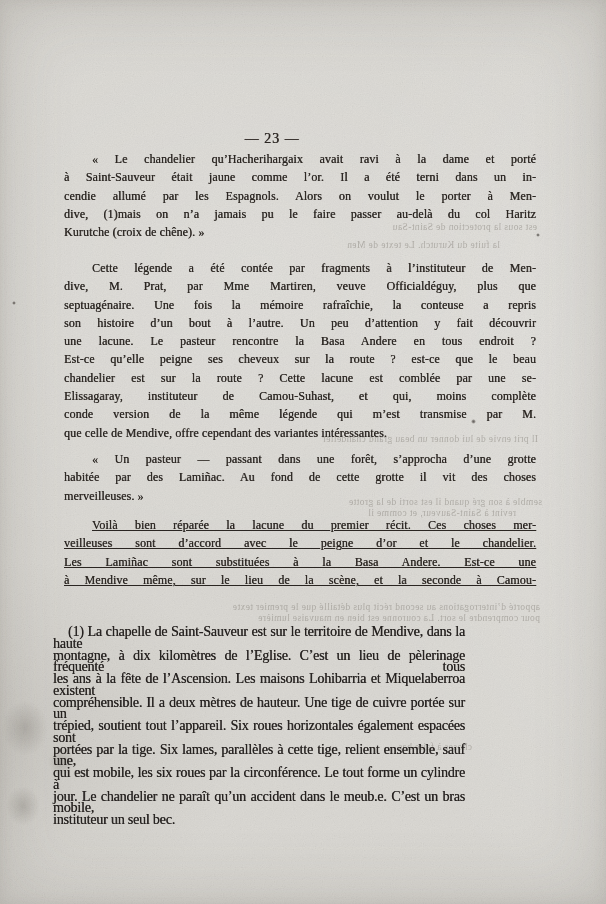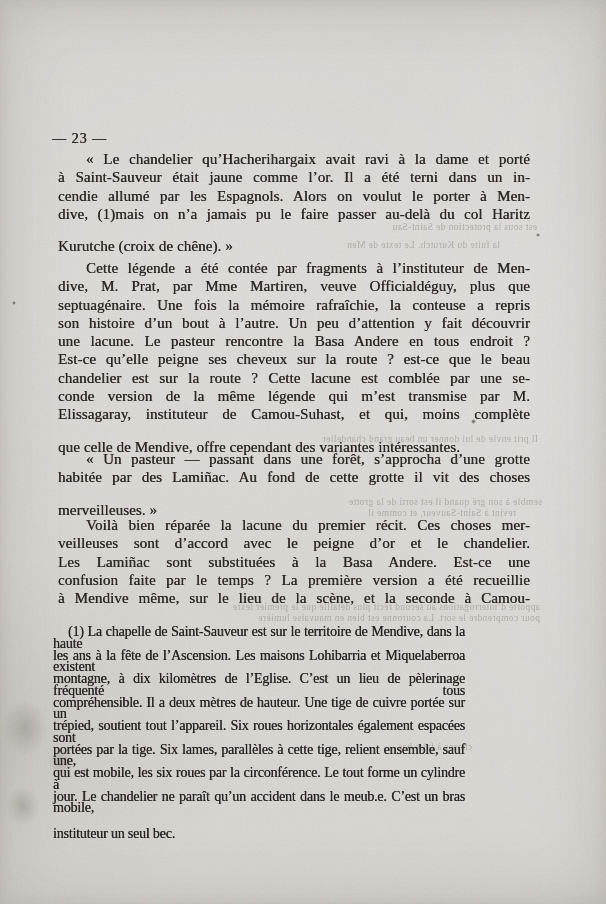--- a/index.html
+++ b/index.html
@@ -8,33 +8,33 @@
     font-family:"Liberation Serif", serif;
     background:
       radial-gradient(ellipse 320px 260px at 3% 82%, rgba(105,100,92,0.10), rgba(105,100,92,0) 70%),
       radial-gradient(ellipse 420px 700px at 104% 45%, rgba(255,255,255,0.20), rgba(255,255,255,0) 75%),
       radial-gradient(ellipse 520px 420px at 42% 30%, rgba(255,255,255,0.16), rgba(255,255,255,0) 80%),
       #dbd9d4;
   }
   .shading { position:absolute; inset:0; pointer-events:none;
     box-shadow: inset 0 0 70px rgba(95,90,82,0.22), inset 0 0 14px rgba(95,90,82,0.10); }
   .pageno {
-    position:absolute; top:131px; left:52px; width:440px; text-align:left;
+    position:absolute; top:131px; left:52px; width:440px; text-align:center;
     font-size:14px; letter-spacing:1px; color:#2b2622;
     text-shadow:0.4px 0 0 rgba(43,38,34,0.85);
   }
   .para {
-    position:absolute; left:58px; width:472px;
-    font-size:15px; line-height:18.3px; color:#2b2622;
+    position:absolute; left:64px; width:472px;
+    font-size:12px; line-height:18.3px; color:#2b2622;
     letter-spacing:0.1px; text-shadow:0.35px 0 0 rgba(43,38,34,0.8);
   }
-  .p1 { top:150px; } .p2 { top:259px; } .p3 { top:450px; } .p4 { top:516px; }
+  .p1 { top:150px; } .p2 { top:259px; } .p3 { top:450px; } .p4 { top:516px;text-decoration:underline; }
   .line { text-align:justify; text-align-last:justify; }
   .line.first { text-indent:28px; }
-  .line.last { text-align-last:left;margin-top:14px; }
+  .line.last { text-align-last:left; }
   .footnote {
     position:absolute; left:53px; width:412px; top:626px;
     font-size:14px; font-weight:normal; line-height:11.75px; color:#262220;
     letter-spacing:-0.2px; text-shadow:0.3px 0 0 rgba(38,34,32,0.8);
   }
   .footnote .line.first { text-indent:15px; }
   .bleedlayer { position:absolute; inset:0; pointer-events:none; }
   .bleed {
     position:absolute; transform:scaleX(-1);
     color:#8e8a83; opacity:0.55; filter:blur(0.6px);
@@ -84,43 +84,42 @@
     </div>
 
   <div class="para p2">
       <div class="line first">Cette légende a été contée par fragments à l’instituteur de Men-</div>
       <div class="line">dive, M. Prat, par Mme Martiren, veuve Officialdéguy, plus que</div>
       <div class="line">septuagénaire. Une fois la mémoire rafraîchie, la conteuse a repris</div>
       <div class="line">son histoire d’un bout à l’autre. Un peu d’attention y fait découvrir</div>
       <div class="line">une lacune. Le pasteur rencontre la Basa Andere en tous endroit ?</div>
       <div class="line">Est-ce qu’elle peigne ses cheveux sur la route ? est-ce que le beau</div>
       <div class="line">chandelier est sur la route ? Cette lacune est comblée par une se-</div>
+      <div class="line">Elissagaray, instituteur de Camou-Suhast, et qui, moins complète</div>
       <div class="line">conde version de la même légende qui m’est transmise par M.</div>
-      <div class="line">Elissagaray, instituteur de Camou-Suhast, et qui, moins complète</div>
       <div class="line last">que celle de Mendive, offre cependant des variantes intéressantes.</div>
     </div>
 
   <div class="para p3">
       <div class="line first">« Un pasteur — passant dans une forêt, s’approcha d’une grotte</div>
       <div class="line">habitée par des Lamiñac. Au fond de cette grotte il vit des choses</div>
       <div class="line last">merveilleuses. »</div>
     </div>
 
   <div class="para p4">
       <div class="line first">Voilà bien réparée la lacune du premier récit. Ces choses mer-</div>
       <div class="line">veilleuses sont d’accord avec le peigne d’or et le chandelier.</div>
       <div class="line">Les Lamiñac sont substituées à la Basa Andere. Est-ce une</div>
-      <div class="line">confusion faite par le temps ? La première version a été recueillie</div>
       <div class="line">à Mendive même, sur le lieu de la scène, et la seconde à Camou-</div>
     </div>
 
   <div class="footnote">
       <div class="line first">(1) La chapelle de Saint-Sauveur est sur le territoire de Mendive, dans la haute</div>
+      <div class="line">montagne, à dix kilomètres de l’Eglise. C’est un lieu de pèlerinage fréquenté tous</div>
       <div class="line">les ans à la fête de l’Ascension. Les maisons Lohibarria et Miquelaberroa existent</div>
-      <div class="line">montagne, à dix kilomètres de l’Eglise. C’est un lieu de pèlerinage fréquenté tous</div>
       <div class="line">compréhensible. Il a deux mètres de hauteur. Une tige de cuivre portée sur un</div>
       <div class="line">trépied, soutient tout l’appareil. Six roues horizontales également espacées sont</div>
       <div class="line">portées par la tige. Six lames, parallèles à cette tige, relient ensemble, sauf une,</div>
       <div class="line">qui est mobile, les six roues par la circonférence. Le tout forme un cylindre à</div>
       <div class="line">jour. Le chandelier ne paraît qu’un accident dans le meub.e. C’est un bras mobile,</div>
       <div class="line last">instituteur un seul bec.</div>
     </div>
 
   <div class="shading"></div>
 

